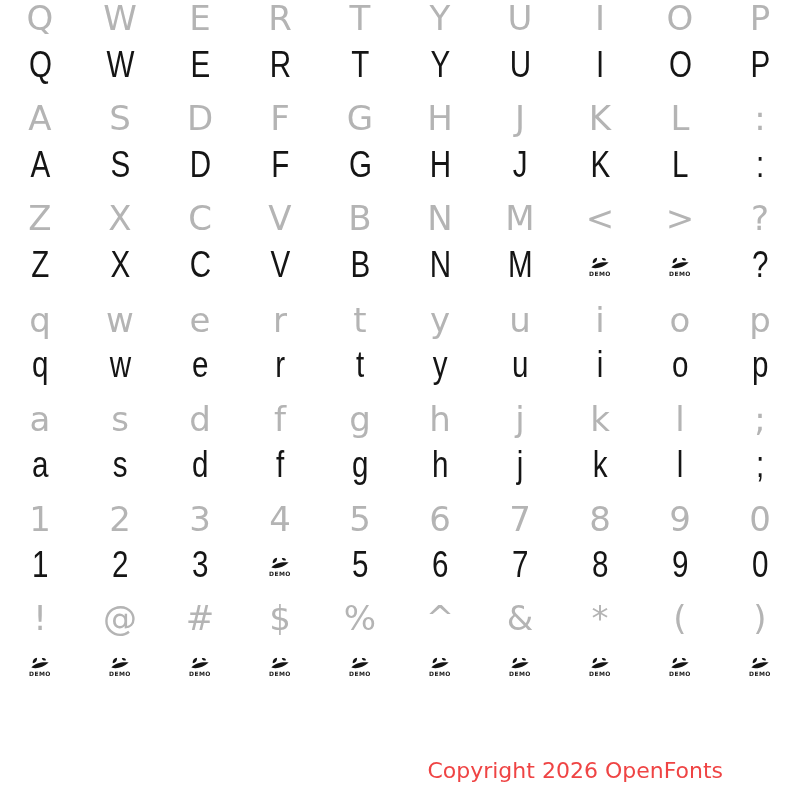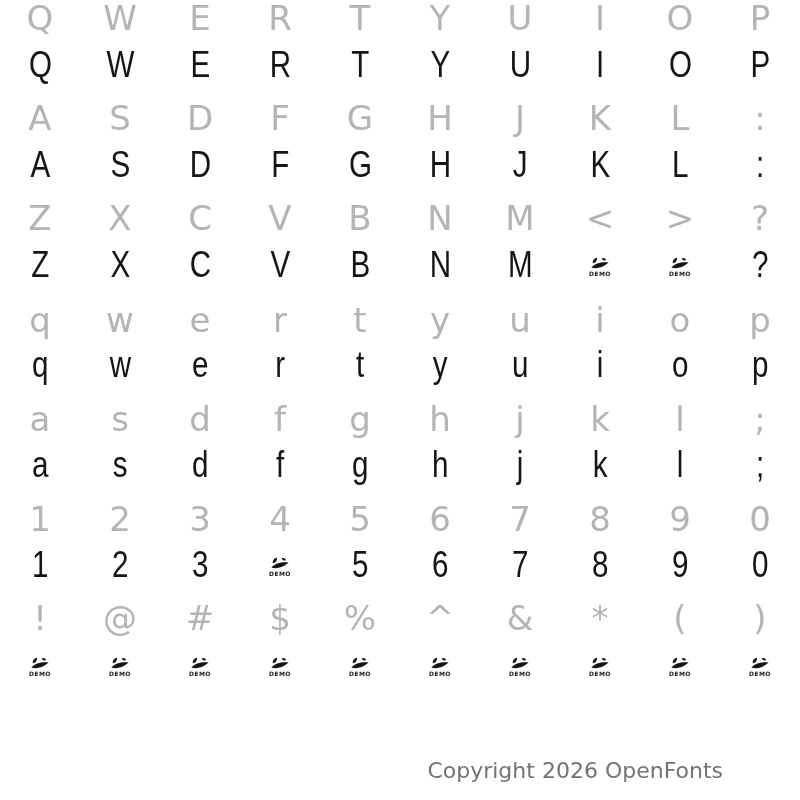--- a/index.html
+++ b/index.html
@@ -59,21 +59,21 @@
     line-height: 1;
     margin-top: 1px;
   }
   .copyright {
     position: absolute;
     top: 758px;
     right: 77px;
     font-family: "DejaVu Sans", sans-serif;
     font-size: 22px;
     font-weight: 400;
-    color: #737373;
+    color: #ef4444;
     line-height: 1.2;
     white-space: nowrap;
   }
 </style>
 </head>
 <body>
 
 <div id="specimen">
   <div id="glyph-grid">
       <div class="specimen-row muted" style="top: -7px;">

